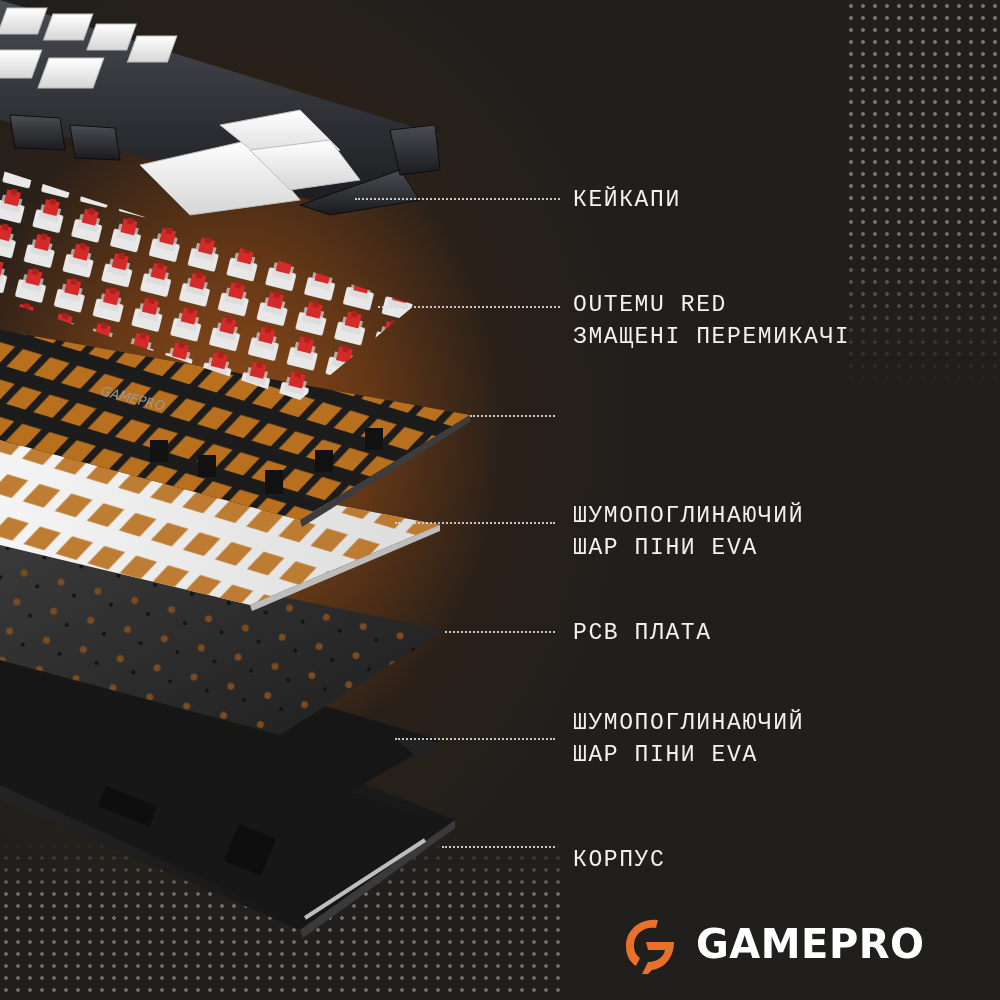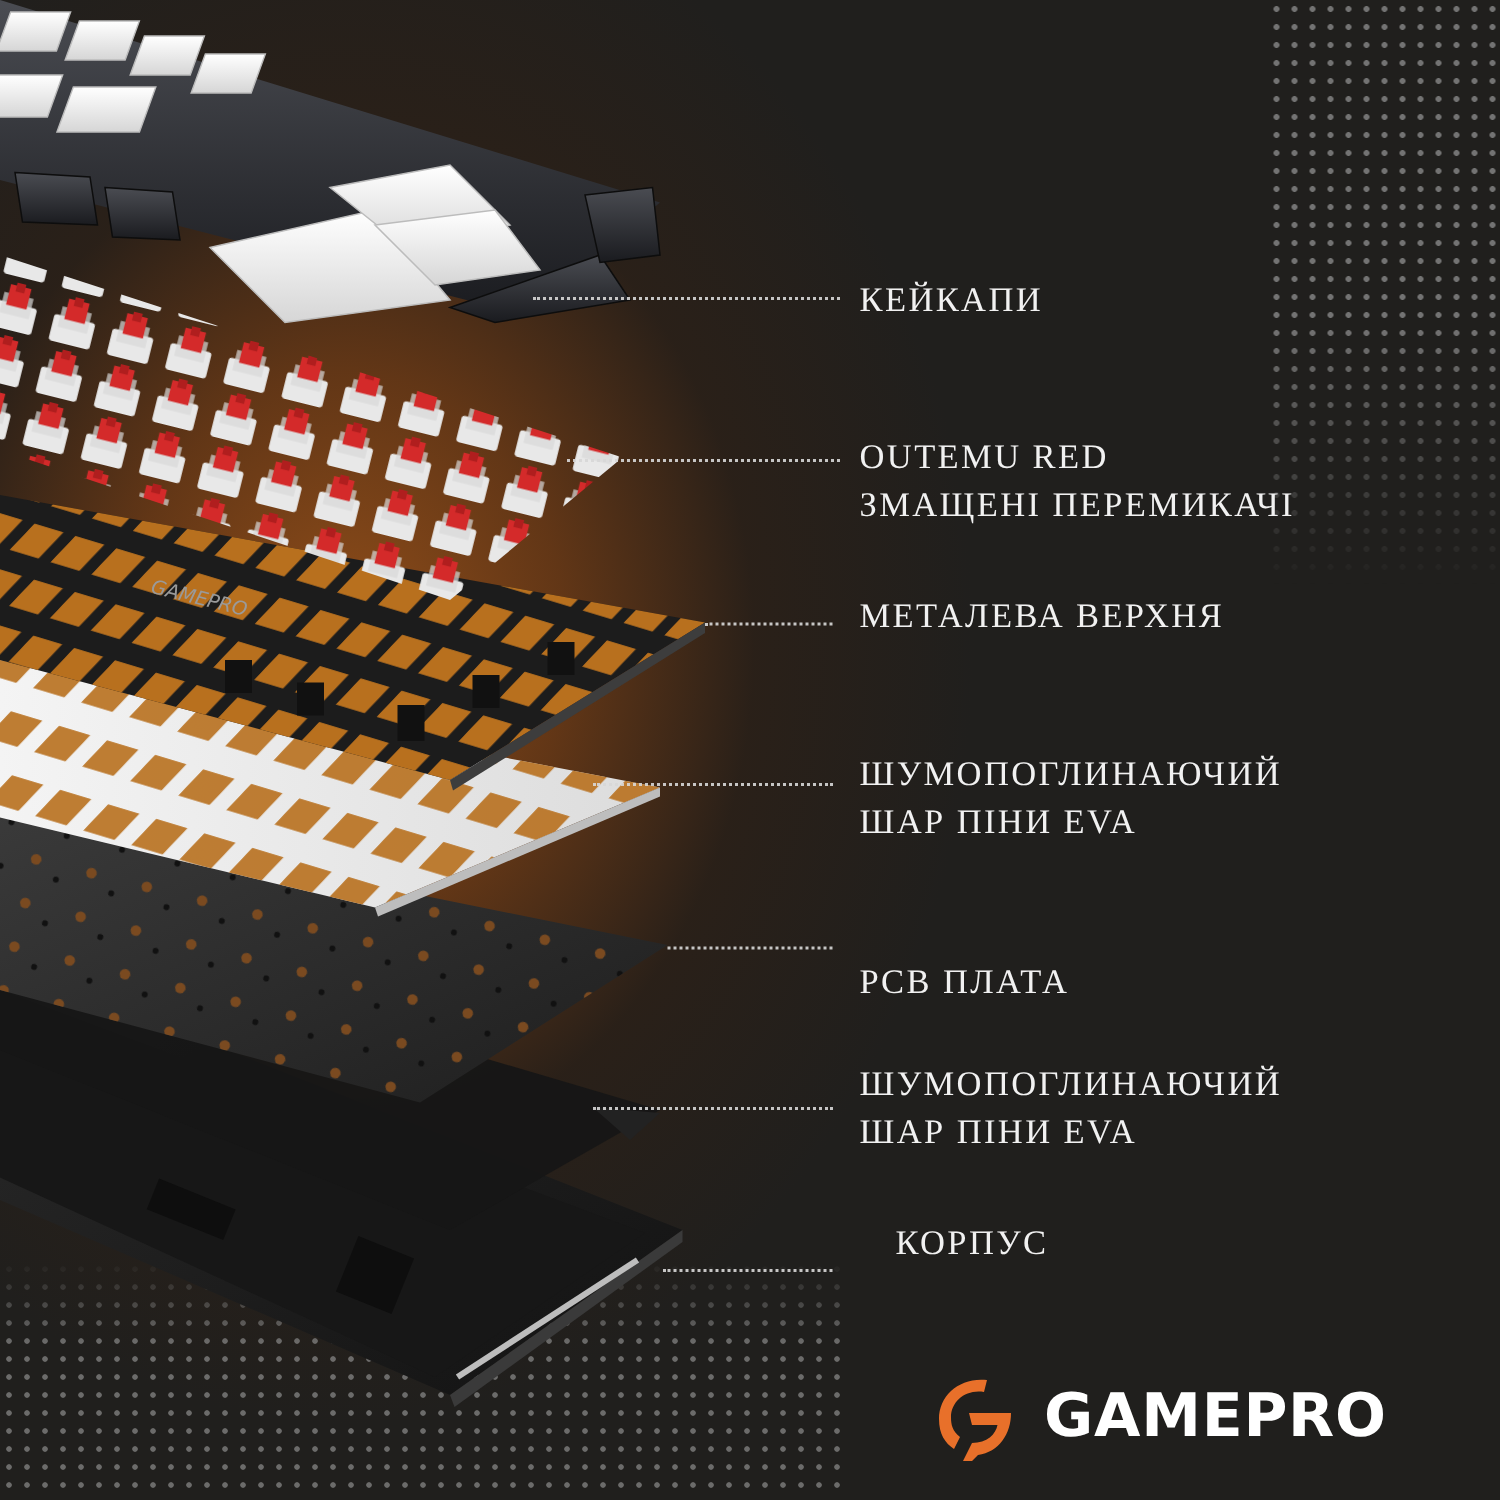--- a/index.html
+++ b/index.html
@@ -32,21 +32,21 @@
 
   .leader {
     position:absolute; height:0;
     border-top:2px dotted #d8d8d8;
     opacity:0.9;
   }
   .label {
     position:absolute; left:573px;
     color:#f1f1f1; font-size:23px; font-weight:300; letter-spacing:1.6px;
     line-height:32px; text-transform:uppercase; white-space:nowrap;
-    font-family:Liberation Serif, serif;
+    font-family:Liberation Mono, monospace;
   }
   .logo { position:absolute; left:618px; top:912px; height:64px; display:flex; align-items:center; }
   .logo-mark { width:64px; height:64px; }
   .logo-text {
     margin-left:14px; color:#ffffff; font-size:40px; font-weight:bold; letter-spacing:0.5px;
     font-family:"DejaVu Sans", sans-serif;
   }
 </style>
 </head>
 <body>
@@ -173,34 +173,33 @@
 <div class="leader" style="left:442px; top:846px; width:113px;"></div>
 
 <div class="label" style="top:184px;">
   <div>КЕЙКАПИ</div>
 </div>
 <div class="label" style="top:289px;">
   <div>OUTEMU RED</div>
   <div>ЗМАЩЕНІ ПЕРЕМИКАЧІ</div>
 </div>
 <div class="label" style="top:395px;">
-  <div>МЕТАЛЕВА ВЕРХНЯ</div>
 </div>
 <div class="label" style="top:500px;">
   <div>ШУМОПОГЛИНАЮЧИЙ</div>
   <div>ШАР ПІНИ EVA</div>
 </div>
-<div class="label" style="top:639px;">
+<div class="label" style="top:617px;">
   <div>PCB ПЛАТА</div>
 </div>
 <div class="label" style="top:707px;">
   <div>ШУМОПОГЛИНАЮЧИЙ</div>
   <div>ШАР ПІНИ EVA</div>
 </div>
-<div class="label" style="top:813px;margin-left:24px;">
+<div class="label" style="top:844px;">
   <div>КОРПУС</div>
 </div>
 
 <div class="logo">
   <svg class="logo-mark" viewBox="0 0 64 64" xmlns="http://www.w3.org/2000/svg">
     <path d="M40 8 C22 6 8 18 8 34 C8 44 12 50 18 54 L22 46 C17 42 16 38 16 33 C16 22 26 14 38 16 Z" fill="#e8702a"></path>
     <path d="M28 30 L56 30 C56 44 48 56 34 58 L30 62 L24 62 L30 50 C40 50 46 44 47 38 L30 38 Z" fill="#e8702a"></path>
   </svg>
   <span class="logo-text">GAMEPRO</span>
 </div>

